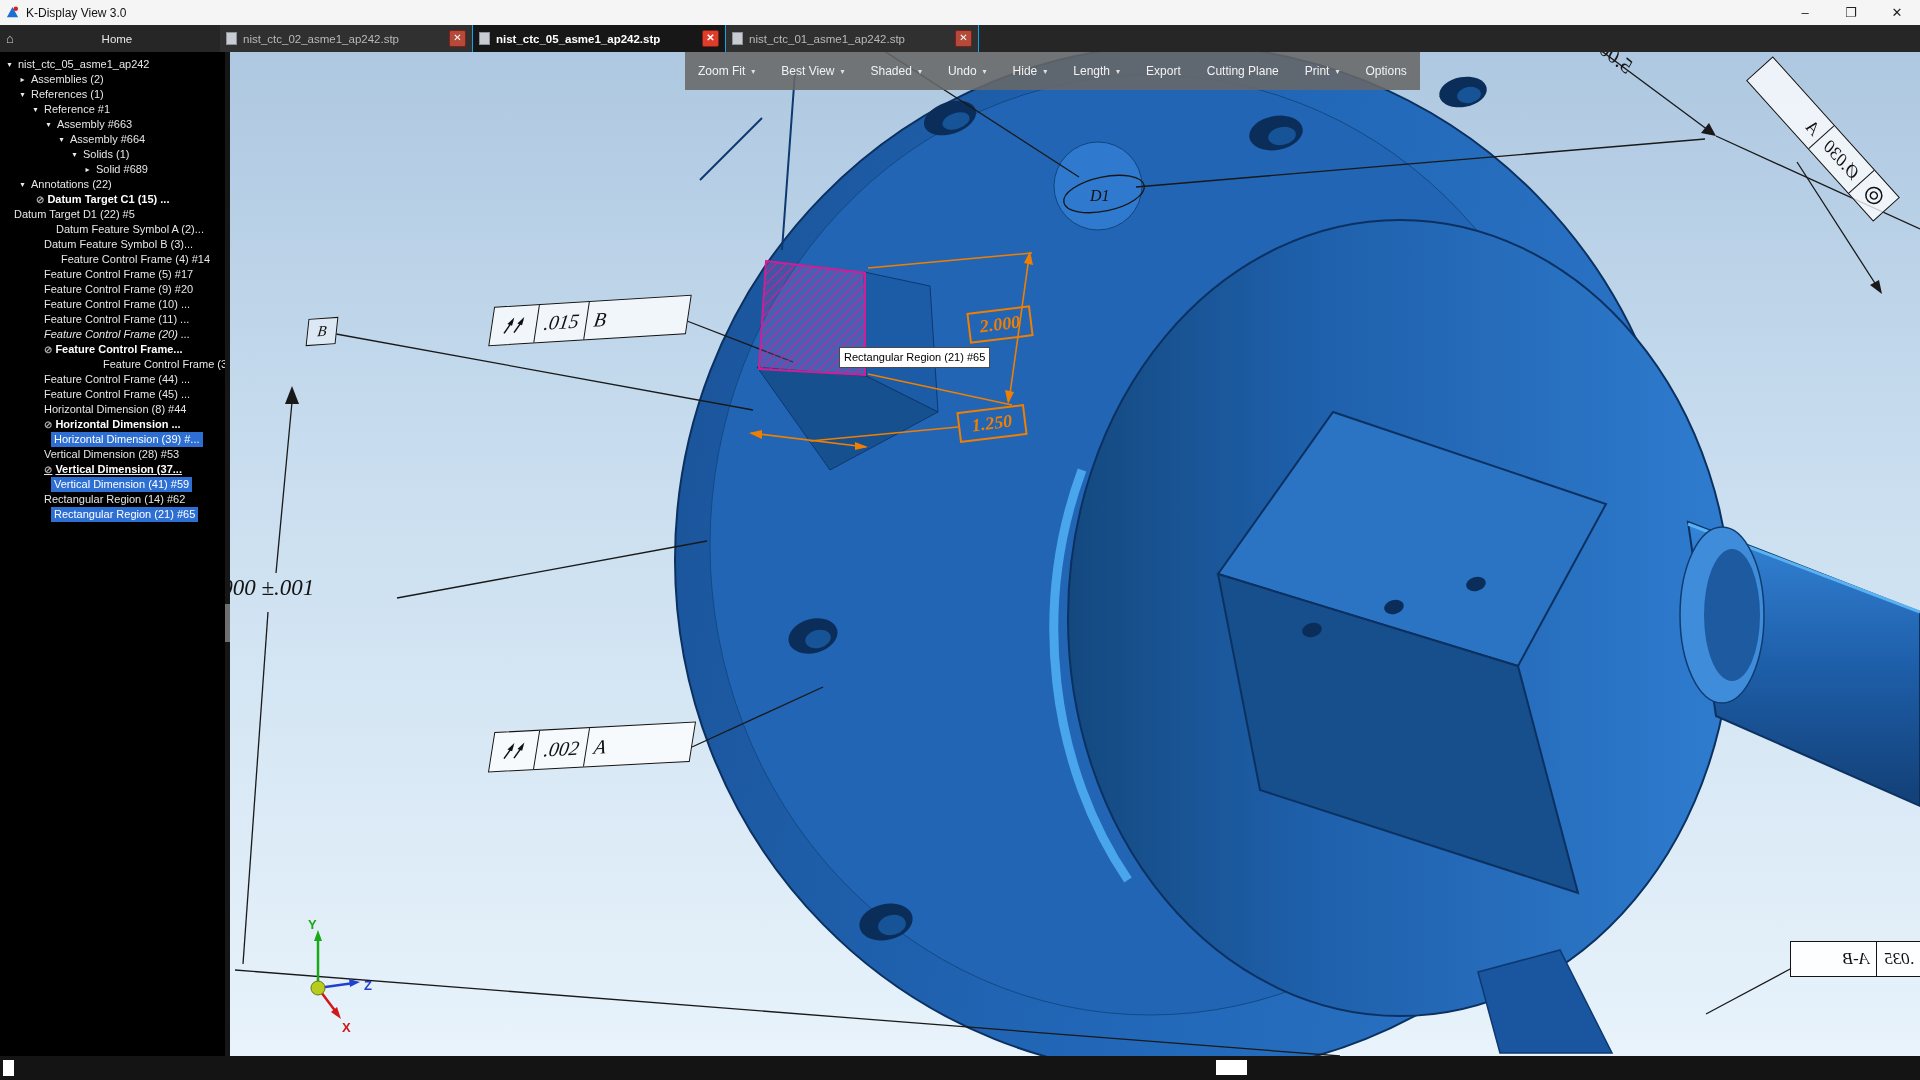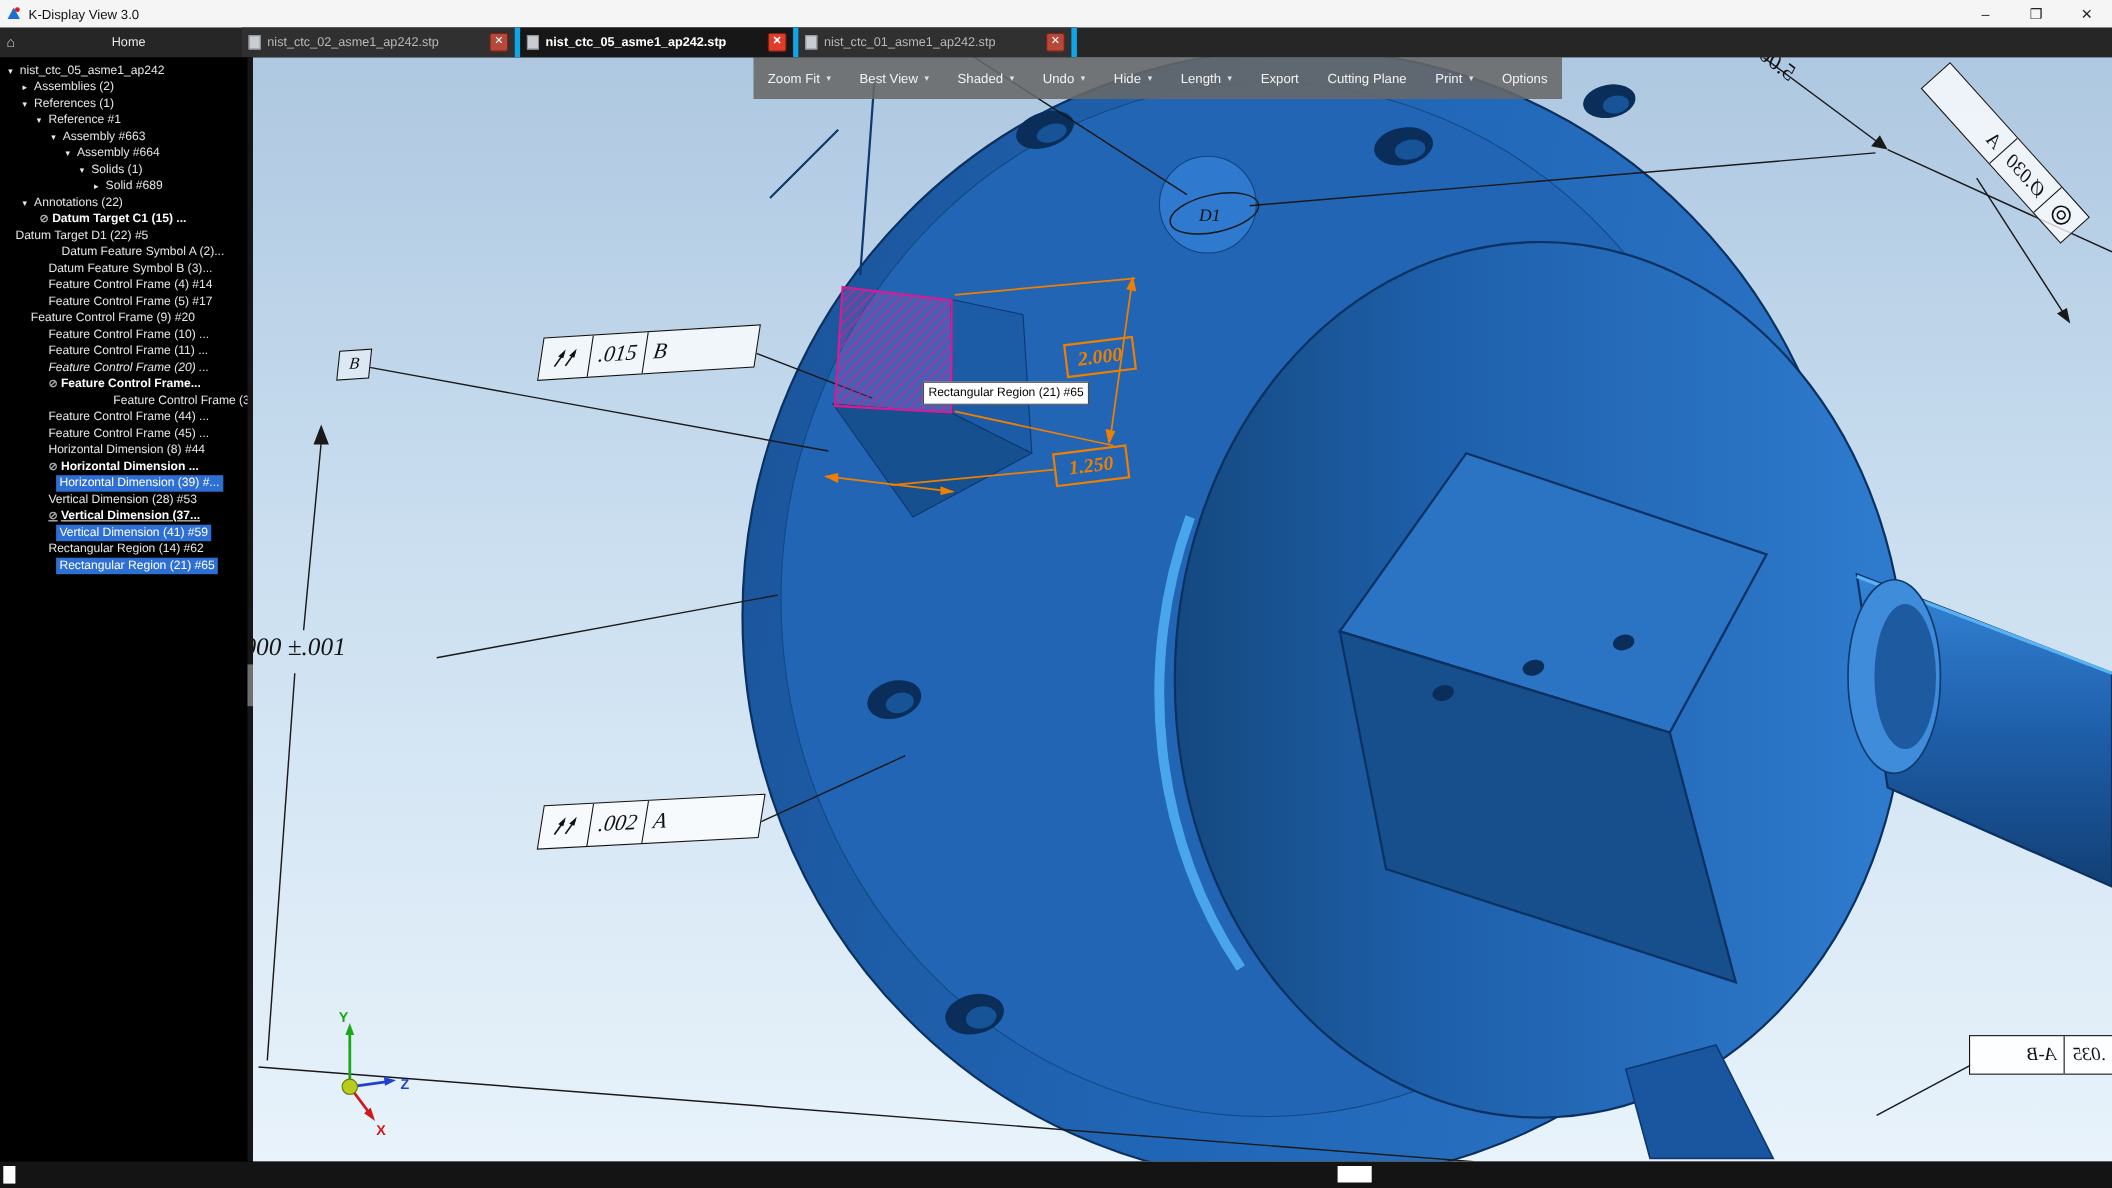--- a/index.html
+++ b/index.html
@@ -15,21 +15,21 @@
   .win-btn{width:46px;height:25px;display:flex;align-items:center;justify-content:center;
            font-size:13px;color:#222;cursor:default;}
 
   
   .tabbar{position:absolute;left:0;top:25px;width:1920px;height:27px;background:#262626;
           display:flex;z-index:20;}
   .home-tab{width:220px;display:flex;align-items:center;color:#e8e8e8;font-size:11.5px;}
   .home-icon{color:#cfcfcf;font-size:13px;margin-left:6px;}
   .home-label{flex:1;text-align:center;}
   .tab{width:253px;display:flex;align-items:center;padding:0 6px;box-sizing:border-box;
-       background:#303030;border-right:5px solid #0ea5e9;color:#b8b8b8;font-size:11.5px;}
+       background:#303030;border-right:1px solid #0ea5e9;color:#b8b8b8;font-size:11.5px;}
   .tab.active{background:#171717;color:#fff;font-weight:bold;}
   .tab-icon{width:9px;height:11px;border:1px solid #8d939b;background:#c9cdd3;margin-right:6px;flex:none;}
   .tab-label{flex:1;white-space:nowrap;overflow:hidden;text-overflow:ellipsis;}
   .tab-close{width:15px;height:15px;margin-left:6px;flex:none;border-radius:2px;
              background:#b5493a;border:1px solid #7c2018;color:#fff;font-size:10px;line-height:13px;
              text-align:center;}
   .tab.active .tab-close{background:#e03c2a;}
 
   
   .sidebar{position:absolute;left:0;top:52px;width:230px;bottom:24px;background:#000;
@@ -193,29 +193,29 @@
           <span class="row-label">Datum Target D1 (22) #5</span>
         </div>
         <div class="tree-row" style="padding-left: 42px;">
           <span class="arrow"></span>
           <span class="row-label">Datum Feature Symbol A (2)...</span>
         </div>
         <div class="tree-row" style="padding-left: 30px;">
           <span class="arrow"></span>
           <span class="row-label">Datum Feature Symbol B (3)...</span>
         </div>
-        <div class="tree-row" style="padding-left: 30px;">
+        <div class="tree-row" style="padding-left: 30px; justify-content: center;">
           <span class="arrow"></span>
           <span class="row-label">Feature Control Frame (4) #14</span>
         </div>
         <div class="tree-row" style="padding-left: 30px;">
           <span class="arrow"></span>
           <span class="row-label">Feature Control Frame (5) #17</span>
         </div>
-        <div class="tree-row" style="padding-left: 14px;">
+        <div class="tree-row" style="padding-left: 30px;">
           <span class="arrow"></span>
           <span class="row-label">Feature Control Frame (9) #20</span>
         </div>
         <div class="tree-row" style="padding-left: 30px;">
           <span class="arrow"></span>
           <span class="row-label">Feature Control Frame (10) ...</span>
         </div>
         <div class="tree-row" style="padding-left: 30px;">
           <span class="arrow"></span>
           <span class="row-label">Feature Control Frame (11) ...</span>

